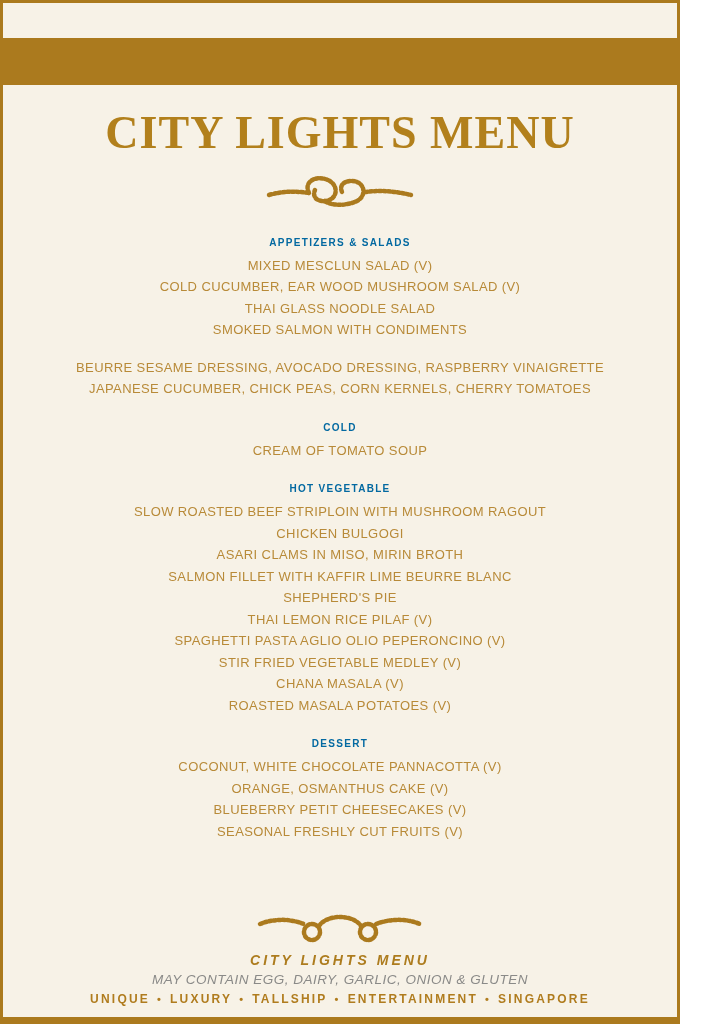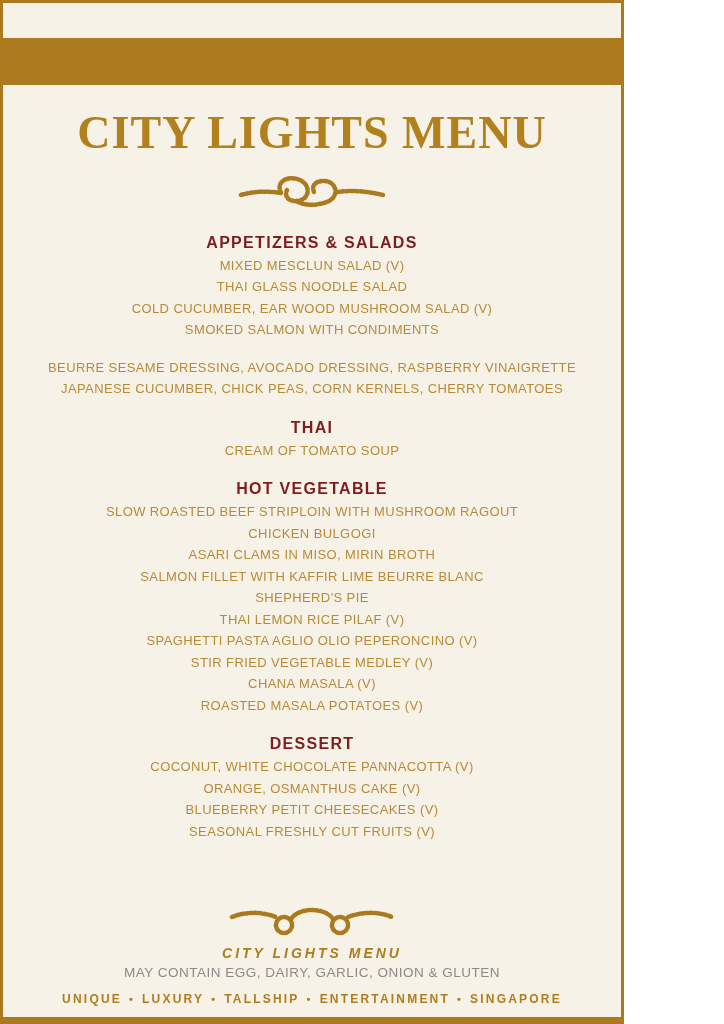--- a/index.html
+++ b/index.html
@@ -3,21 +3,21 @@
 <meta charset="utf-8">
 <style>
   html, body { margin: 0; padding: 0; }
   body {
     width: 724px; height: 1024px;
     font-family: "Liberation Sans", sans-serif;
     background: #ffffff;
   }
   .page {
     position: relative;
-    width: 624px; height: 1024px;
+    width: 680px; height: 1024px;
     background: #f7f2e7;
     overflow: hidden;
   }
   .frame {
     position: absolute; inset: 0;
     border: 3px solid #ab7a1e;
     pointer-events: none;
   }
   .top-bar {
     position: absolute; top: 38px; left: 0; right: 0;
@@ -39,24 +39,24 @@
     font-weight: 700;
     font-size: 46px;
     letter-spacing: 1px;
     color: #b2801c;
     line-height: 1.1;
   }
   .knot-wrap { margin-top: 12px; height: 46px; }
   .sections { margin-top: 14px; }
   .menu-section { margin-bottom: 16px; }
   .section-heading {
-    font-size: 16px;
+    font-size: 10px;
     font-weight: 700;
     letter-spacing: 1.3px;
-    color: #7f1d1d;
+    color: #0369a1;
     line-height: 23px;
     margin-bottom: 1px;
   }
   .menu-item {
     font-size: 13px;
     letter-spacing: 0.4px;
     color: #b88a38;
     line-height: 21.5px;
     white-space: nowrap;
   }
@@ -70,26 +70,27 @@
     font-size: 14px;
     font-weight: 700;
     font-style: italic;
     letter-spacing: 3px;
     color: #ad7c1e;
     line-height: 18px;
   }
   .allergen-note {
     margin-top: 2px;
     font-size: 13.5px;
+    font-style: italic;
     letter-spacing: 0.5px;
     color: #8a8a88;
     line-height: 18px;
   }
   .tagline {
-    margin-top: 9px;
+    margin-top: 2px;
     font-size: 12px;
     font-weight: 700;
     letter-spacing: 2.2px;
     color: #b07c1e;
     line-height: 17px;
   }
   .tagline .sep { margin: 0 7px; font-size: 11px; }
   svg .rope {
     fill: none;
     stroke: #ab7a1e;
@@ -115,35 +116,35 @@
         <path class="rope" d="M60,30 C66,35 82,35 92,30 C103,24 99,10 87,10 C79,10 74,14 77,21"></path>
         <path class="rope" d="M100,21 C114,19 130,20 146,24"></path>
       </svg>
     </div>
 
     <div class="sections">
   <div class="menu-section">
     <div class="section-heading">APPETIZERS &amp; SALADS</div>
     <div class="section-items">
             <div class="menu-item">MIXED MESCLUN SALAD (V)</div>
+            <div class="menu-item">COLD CUCUMBER, EAR WOOD MUSHROOM SALAD (V)</div>
             <div class="menu-item">THAI GLASS NOODLE SALAD</div>
-            <div class="menu-item">COLD CUCUMBER, EAR WOOD MUSHROOM SALAD (V)</div>
             <div class="menu-item">SMOKED SALMON WITH CONDIMENTS</div>
           </div>
   </div>
 
   <div class="menu-section">
     <div class="section-items">
             <div class="menu-item">BEURRE SESAME DRESSING, AVOCADO DRESSING, RASPBERRY VINAIGRETTE</div>
             <div class="menu-item">JAPANESE CUCUMBER, CHICK PEAS, CORN KERNELS, CHERRY TOMATOES</div>
           </div>
   </div>
 
   <div class="menu-section">
-    <div class="section-heading">THAI</div>
+    <div class="section-heading">COLD</div>
     <div class="section-items">
             <div class="menu-item">CREAM OF TOMATO SOUP</div>
           </div>
   </div>
 
   <div class="menu-section">
     <div class="section-heading">HOT VEGETABLE</div>
     <div class="section-items">
             <div class="menu-item">SLOW ROASTED BEEF STRIPLOIN WITH MUSHROOM RAGOUT</div>
             <div class="menu-item">CHICKEN BULGOGI</div>

